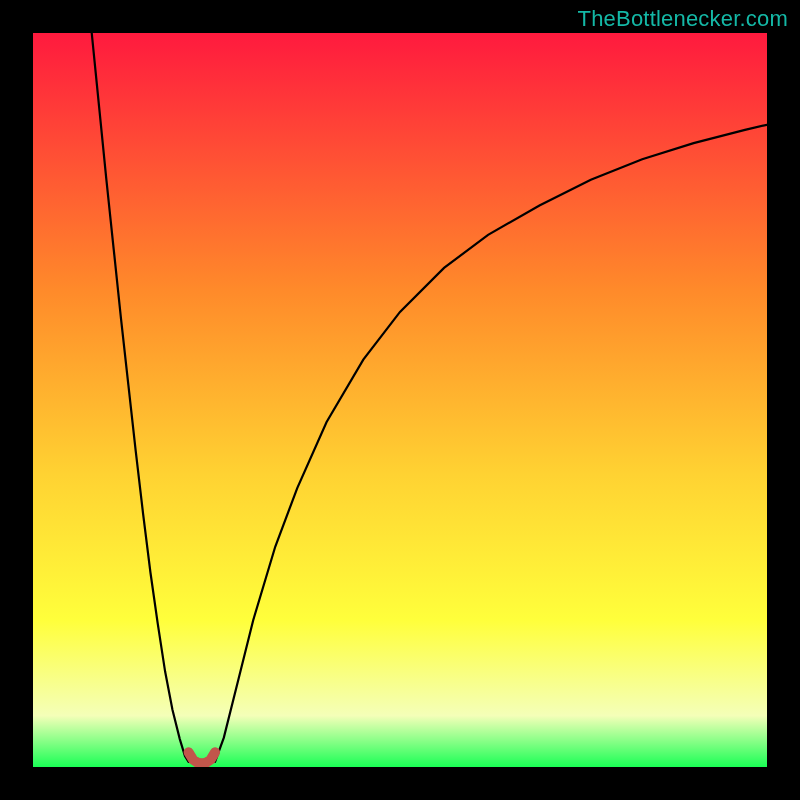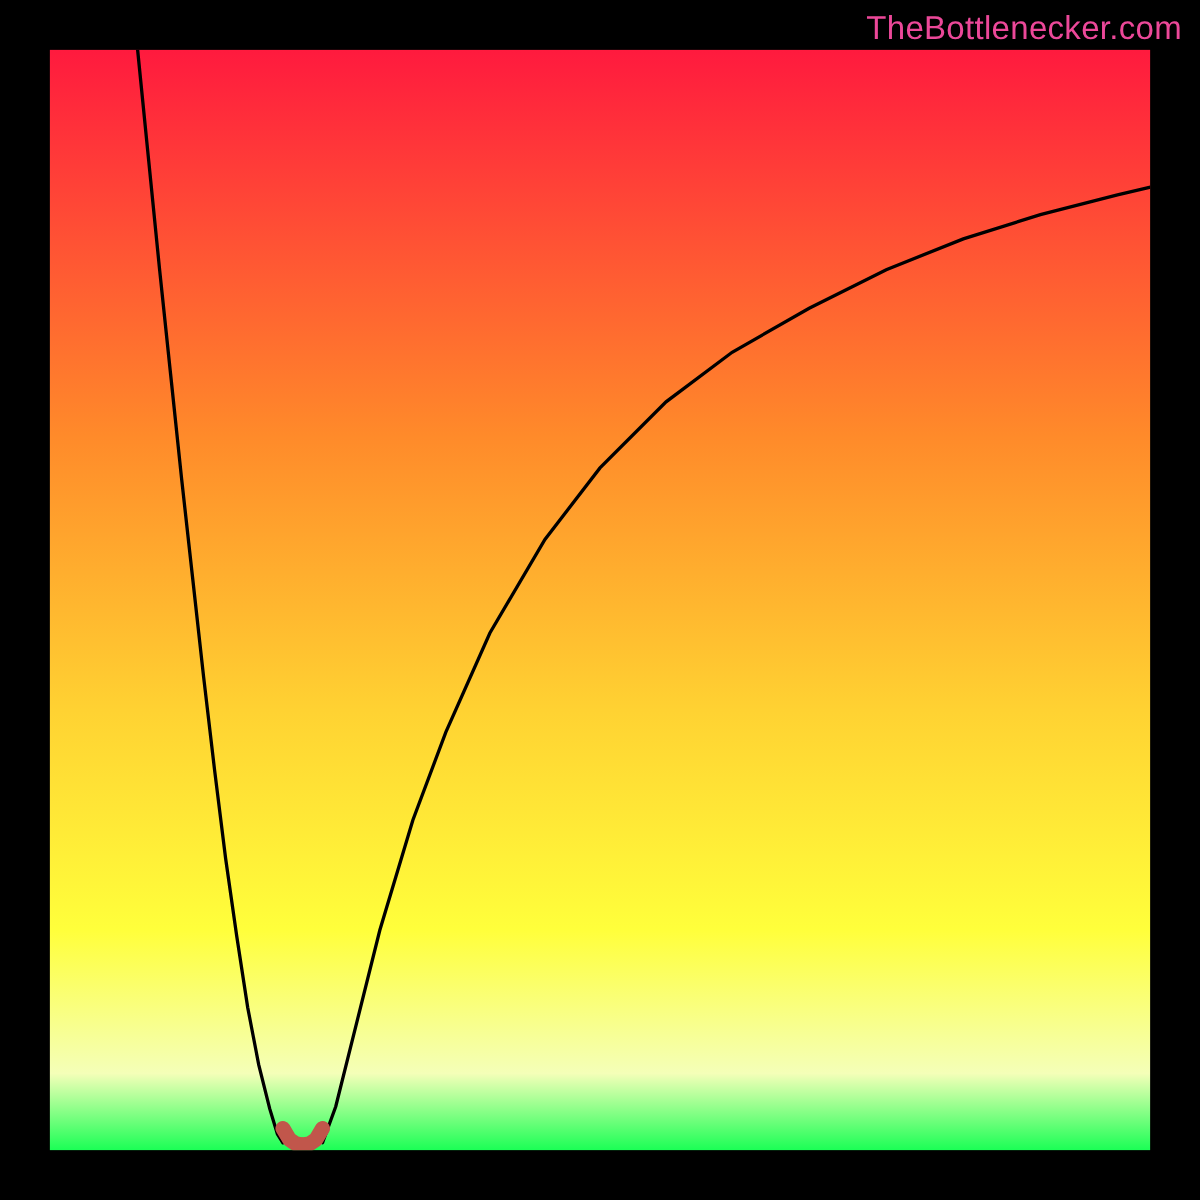--- a/index.html
+++ b/index.html
@@ -27,21 +27,21 @@
   }
   .plot-svg {
     width: 734px;
     height: 734px;
     display: block;
   }
   .watermark {
     position: absolute;
     top: 6px;
     right: 12px;
-    color: #ec4899;
+    color: #14b8a6;
     font-size: 22px;
     letter-spacing: 0.2px;
     font-weight: 400;
     user-select: none;
   }
 </style>
 </head>
 <body>
 
 <div class="frame">

